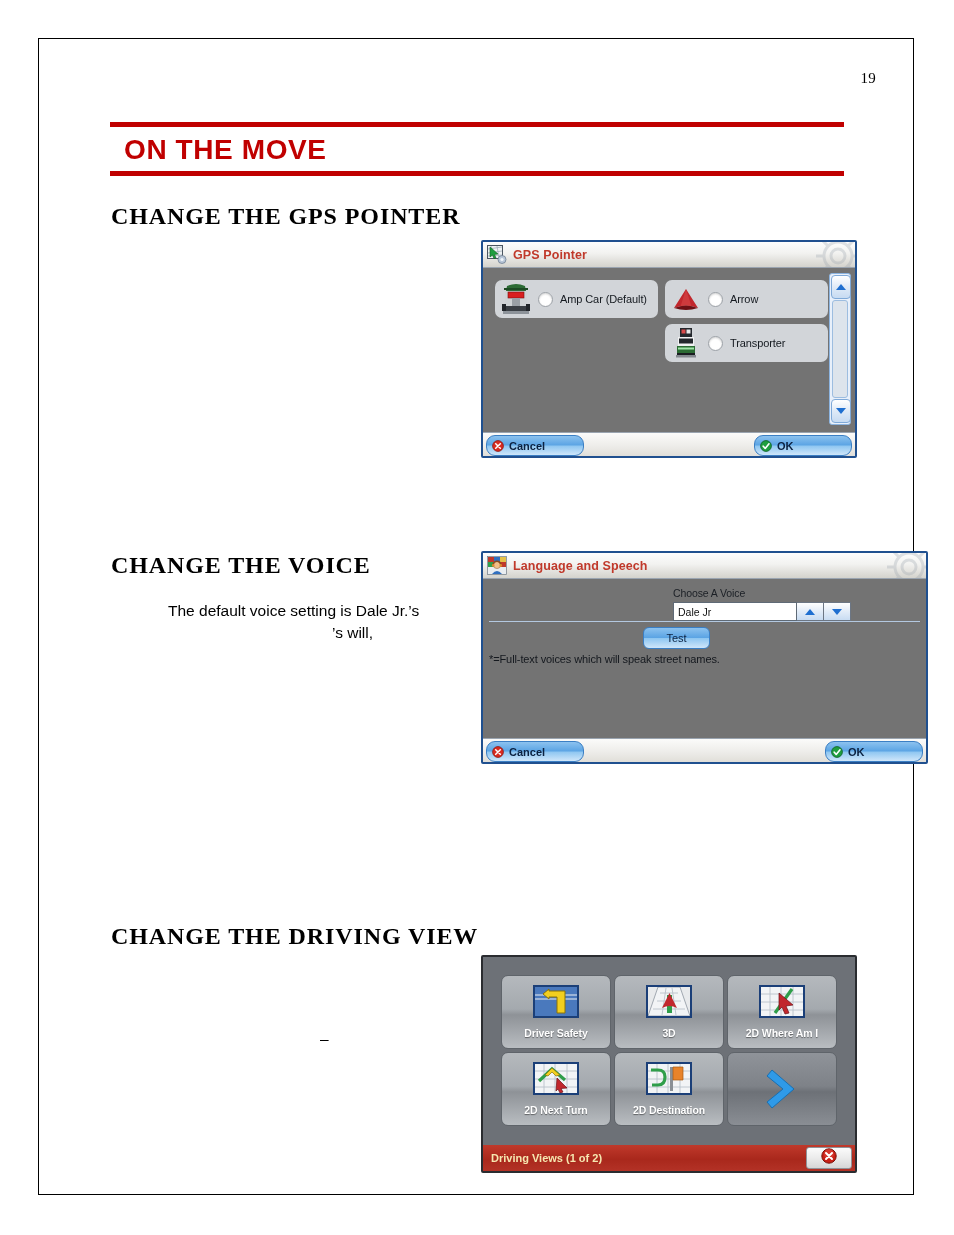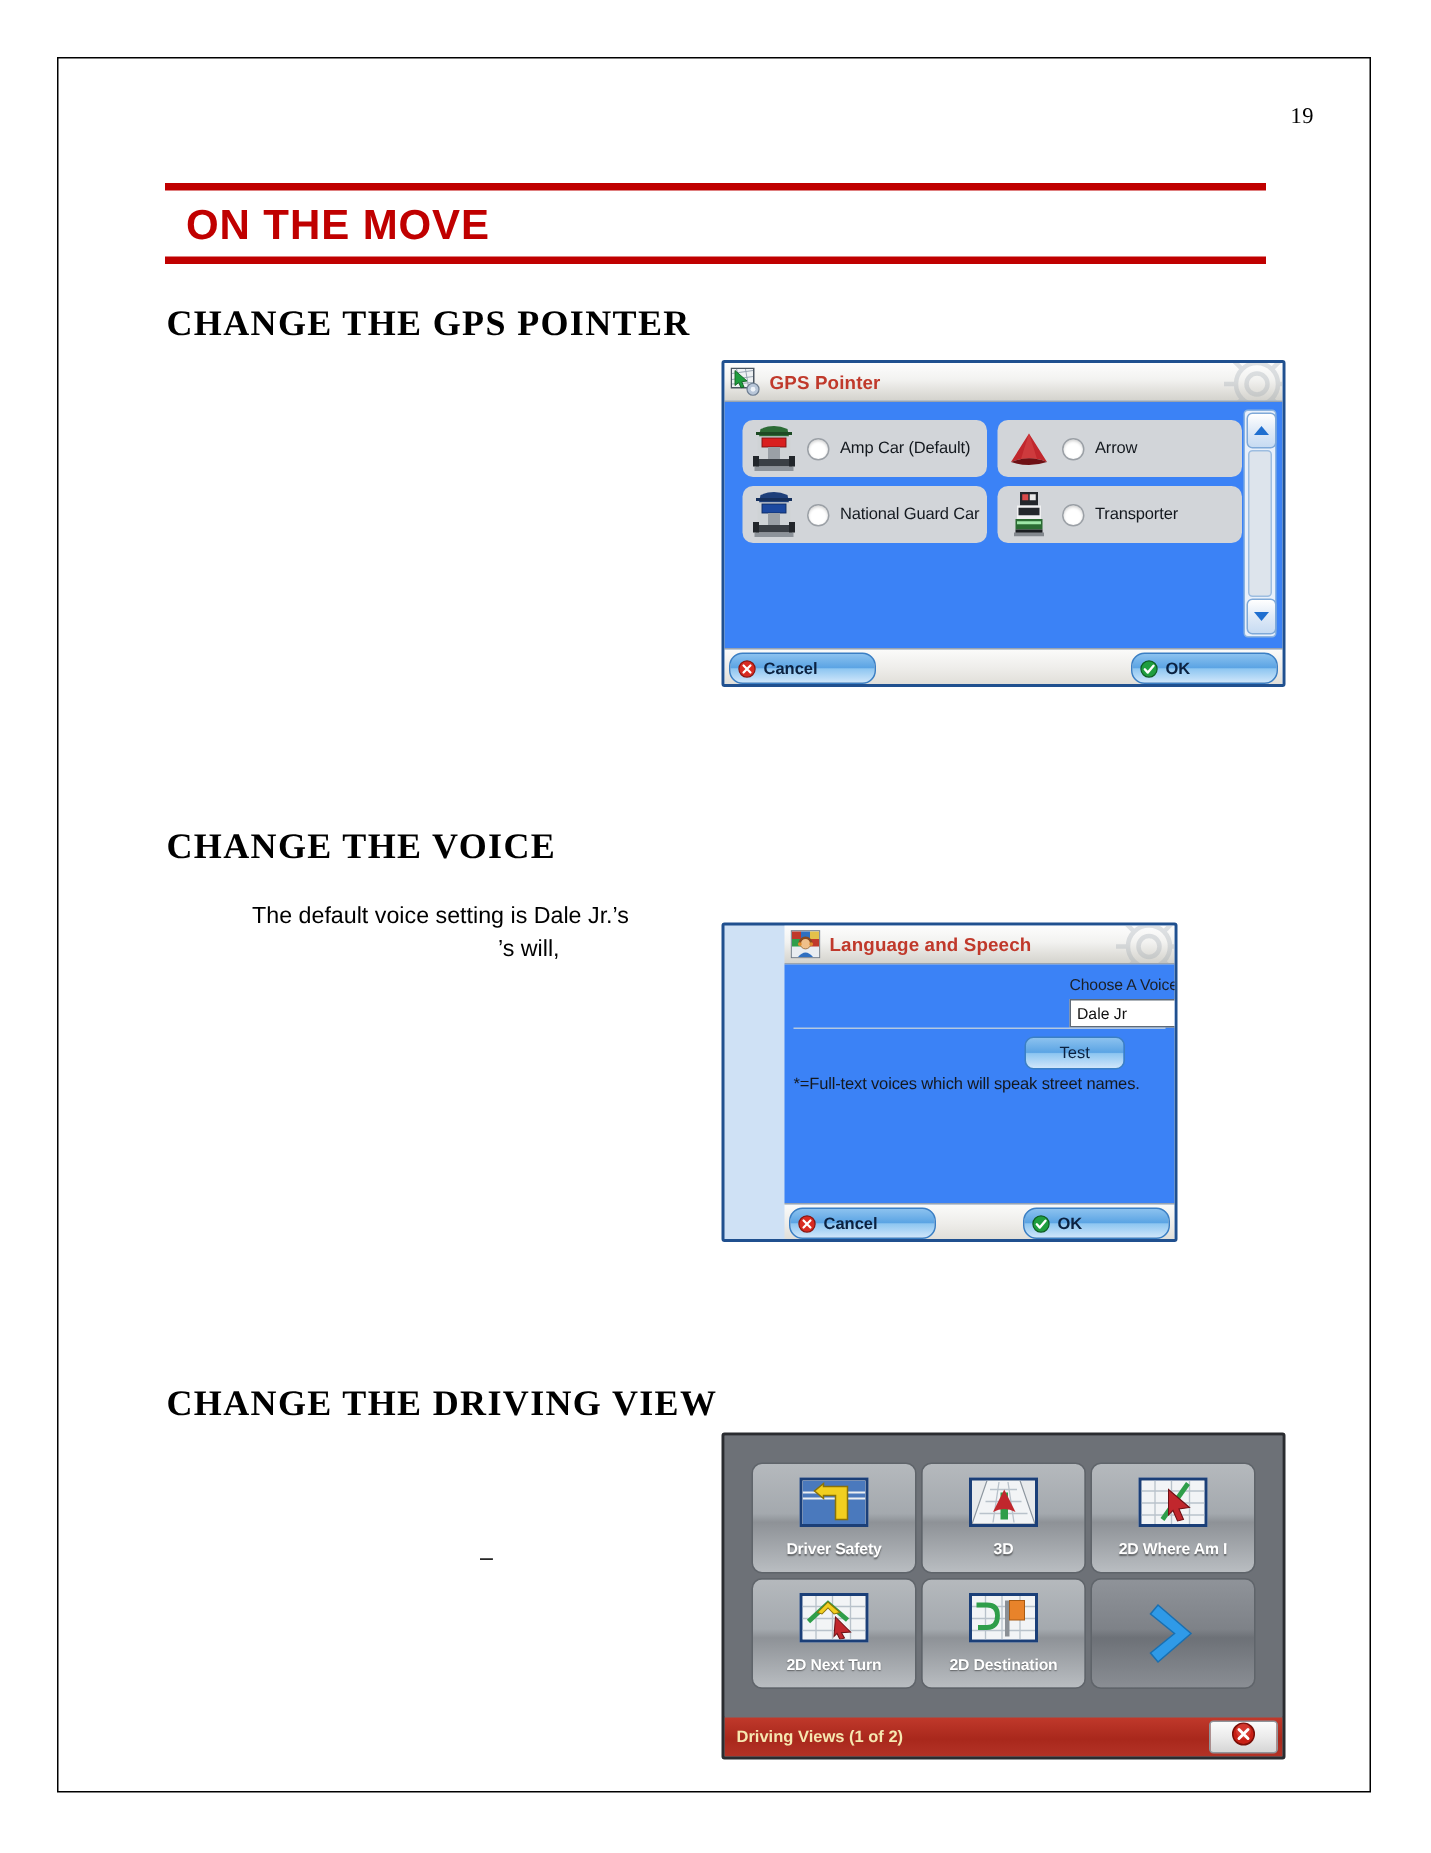--- a/index.html
+++ b/index.html
@@ -95,21 +95,21 @@
   .device {
     position: absolute;
     box-sizing: border-box;
     border: 2px solid #20508f;
     border-radius: 2px;
     background: #cfe1f5;
     overflow: hidden;
     font-family: "Liberation Sans", sans-serif;
   }
   #dlg-gps      { left: 481px; top: 240px;  width: 376px; height: 218px; }
-  #dlg-language { left: 481px; top: 615px;  width: 304px; height: 213px; padding-left: 40px; }
+  #dlg-language { left: 481px; top: 551px;  width: 447px; height: 213px; }
   #dlg-views    { left: 481px; top: 955px;  width: 376px; height: 218px;
                   background: #6d7177; border: 2px solid #2a2c30; }
 
   
   .titlebar {
     position: relative;
     height: 25px;
     background: linear-gradient(to bottom, #fdfdfd 0%, #f2f2f0 45%, #e3e2de 72%, #d4d3cd 100%);
     border-bottom: 1px solid #9aa4b0;
     display: flex;
@@ -138,21 +138,21 @@
     width: 20px; height: 19px;
     margin-left: 4px;
     position: relative;
     flex: 0 0 auto;
   }
 
   
   .dlg-body {
     position: relative;
     height: 164px;
-    background: #3b82f6;
+    background: #737373;
   }
   #dlg-language .dlg-body { height: 159px; }
 
   
   .opt-col { position: absolute; top: 12px; }
   .opt-col.left  { left: 12px; }
   .opt-col.right { left: 182px; }
   .opt-row {
     width: 163px;
     height: 38px;
@@ -449,38 +449,20 @@
             <rect x="2" y="29" width="26" height="3" fill="#8d939a"></rect>
             <rect x="3" y="6" width="24" height="2" fill="#1d4a24"></rect>
             <rect x="1" y="22" width="4" height="7" fill="#22262b"></rect>
             <rect x="25" y="22" width="4" height="7" fill="#22262b"></rect>
           </svg>
         </span>
         <span class="radio"></span>
         <span class="opt-label">Amp Car (Default)</span>
       </div>
 
-      <div class="opt-row">
-        <span class="opt-icon">
-          <svg width="30" height="34" viewBox="0 0 30 34">
-            <path d="M6 4 Q15 0 24 4 L25 9 L5 9 Z" fill="#1e3f7a"></path>
-            <rect x="4" y="9" width="22" height="15" fill="#cfd3d6"></rect>
-            <rect x="7" y="10" width="16" height="6" fill="#1c49a0"></rect>
-            <rect x="7" y="10" width="16" height="6" fill="none" stroke="#0d2a63" stroke-width="0.6"></rect>
-            <rect x="11" y="16" width="8" height="8" fill="#9aa0a6"></rect>
-            <rect x="3" y="24" width="24" height="5" fill="#3a3f45"></rect>
-            <rect x="2" y="29" width="26" height="3" fill="#8d939a"></rect>
-            <rect x="3" y="6" width="24" height="2" fill="#152f5c"></rect>
-            <rect x="1" y="22" width="4" height="7" fill="#22262b"></rect>
-            <rect x="25" y="22" width="4" height="7" fill="#22262b"></rect>
-          </svg>
-        </span>
-        <span class="radio"></span>
-        <span class="opt-label">National Guard Car</span>
-      </div>
     </div>
 
     <div class="opt-col right">
 
       <div class="opt-row">
         <span class="opt-icon">
           <svg width="30" height="34" viewBox="0 0 30 34">
             <path d="M15 7 L27 26 Q15 21 3 26 Z" fill="#c1272d"></path>
             <path d="M15 7 L21 26 Q15 23.5 9 26 Z" fill="#d94a4a" opacity=".55"></path>
             <path d="M3 26 Q15 21 27 26 Q15 30 3 26 Z" fill="#6e1015"></path>

